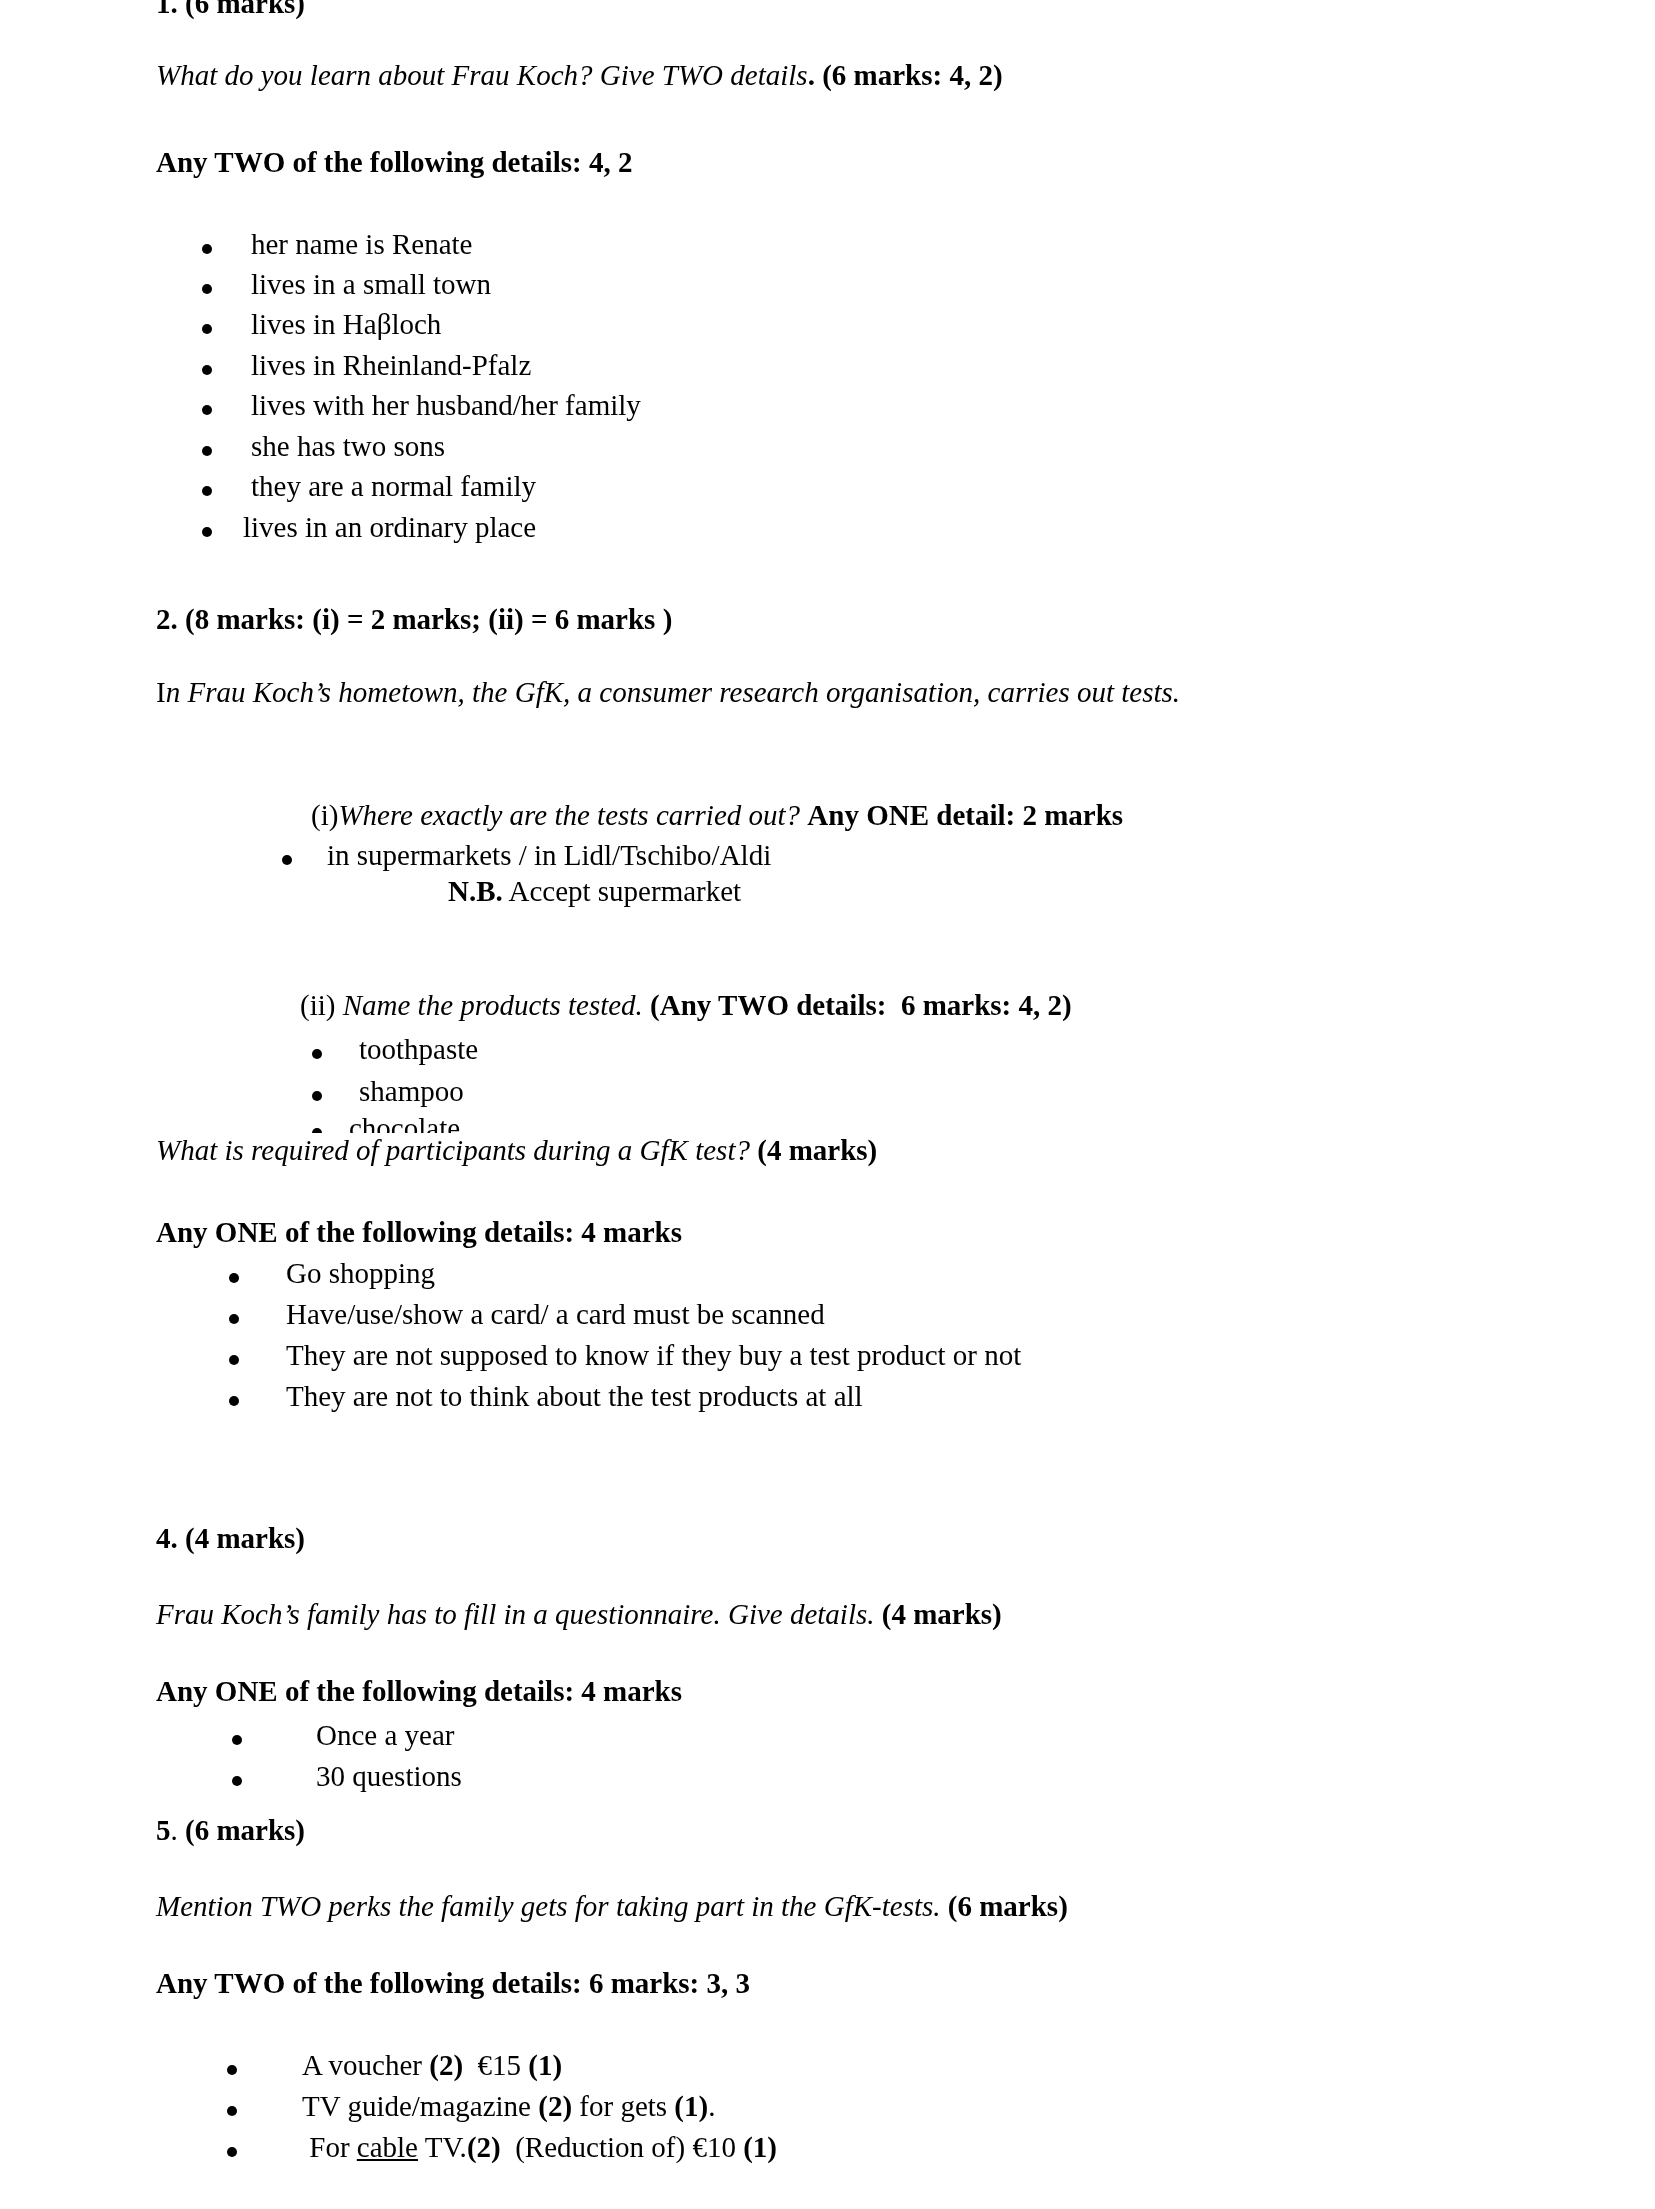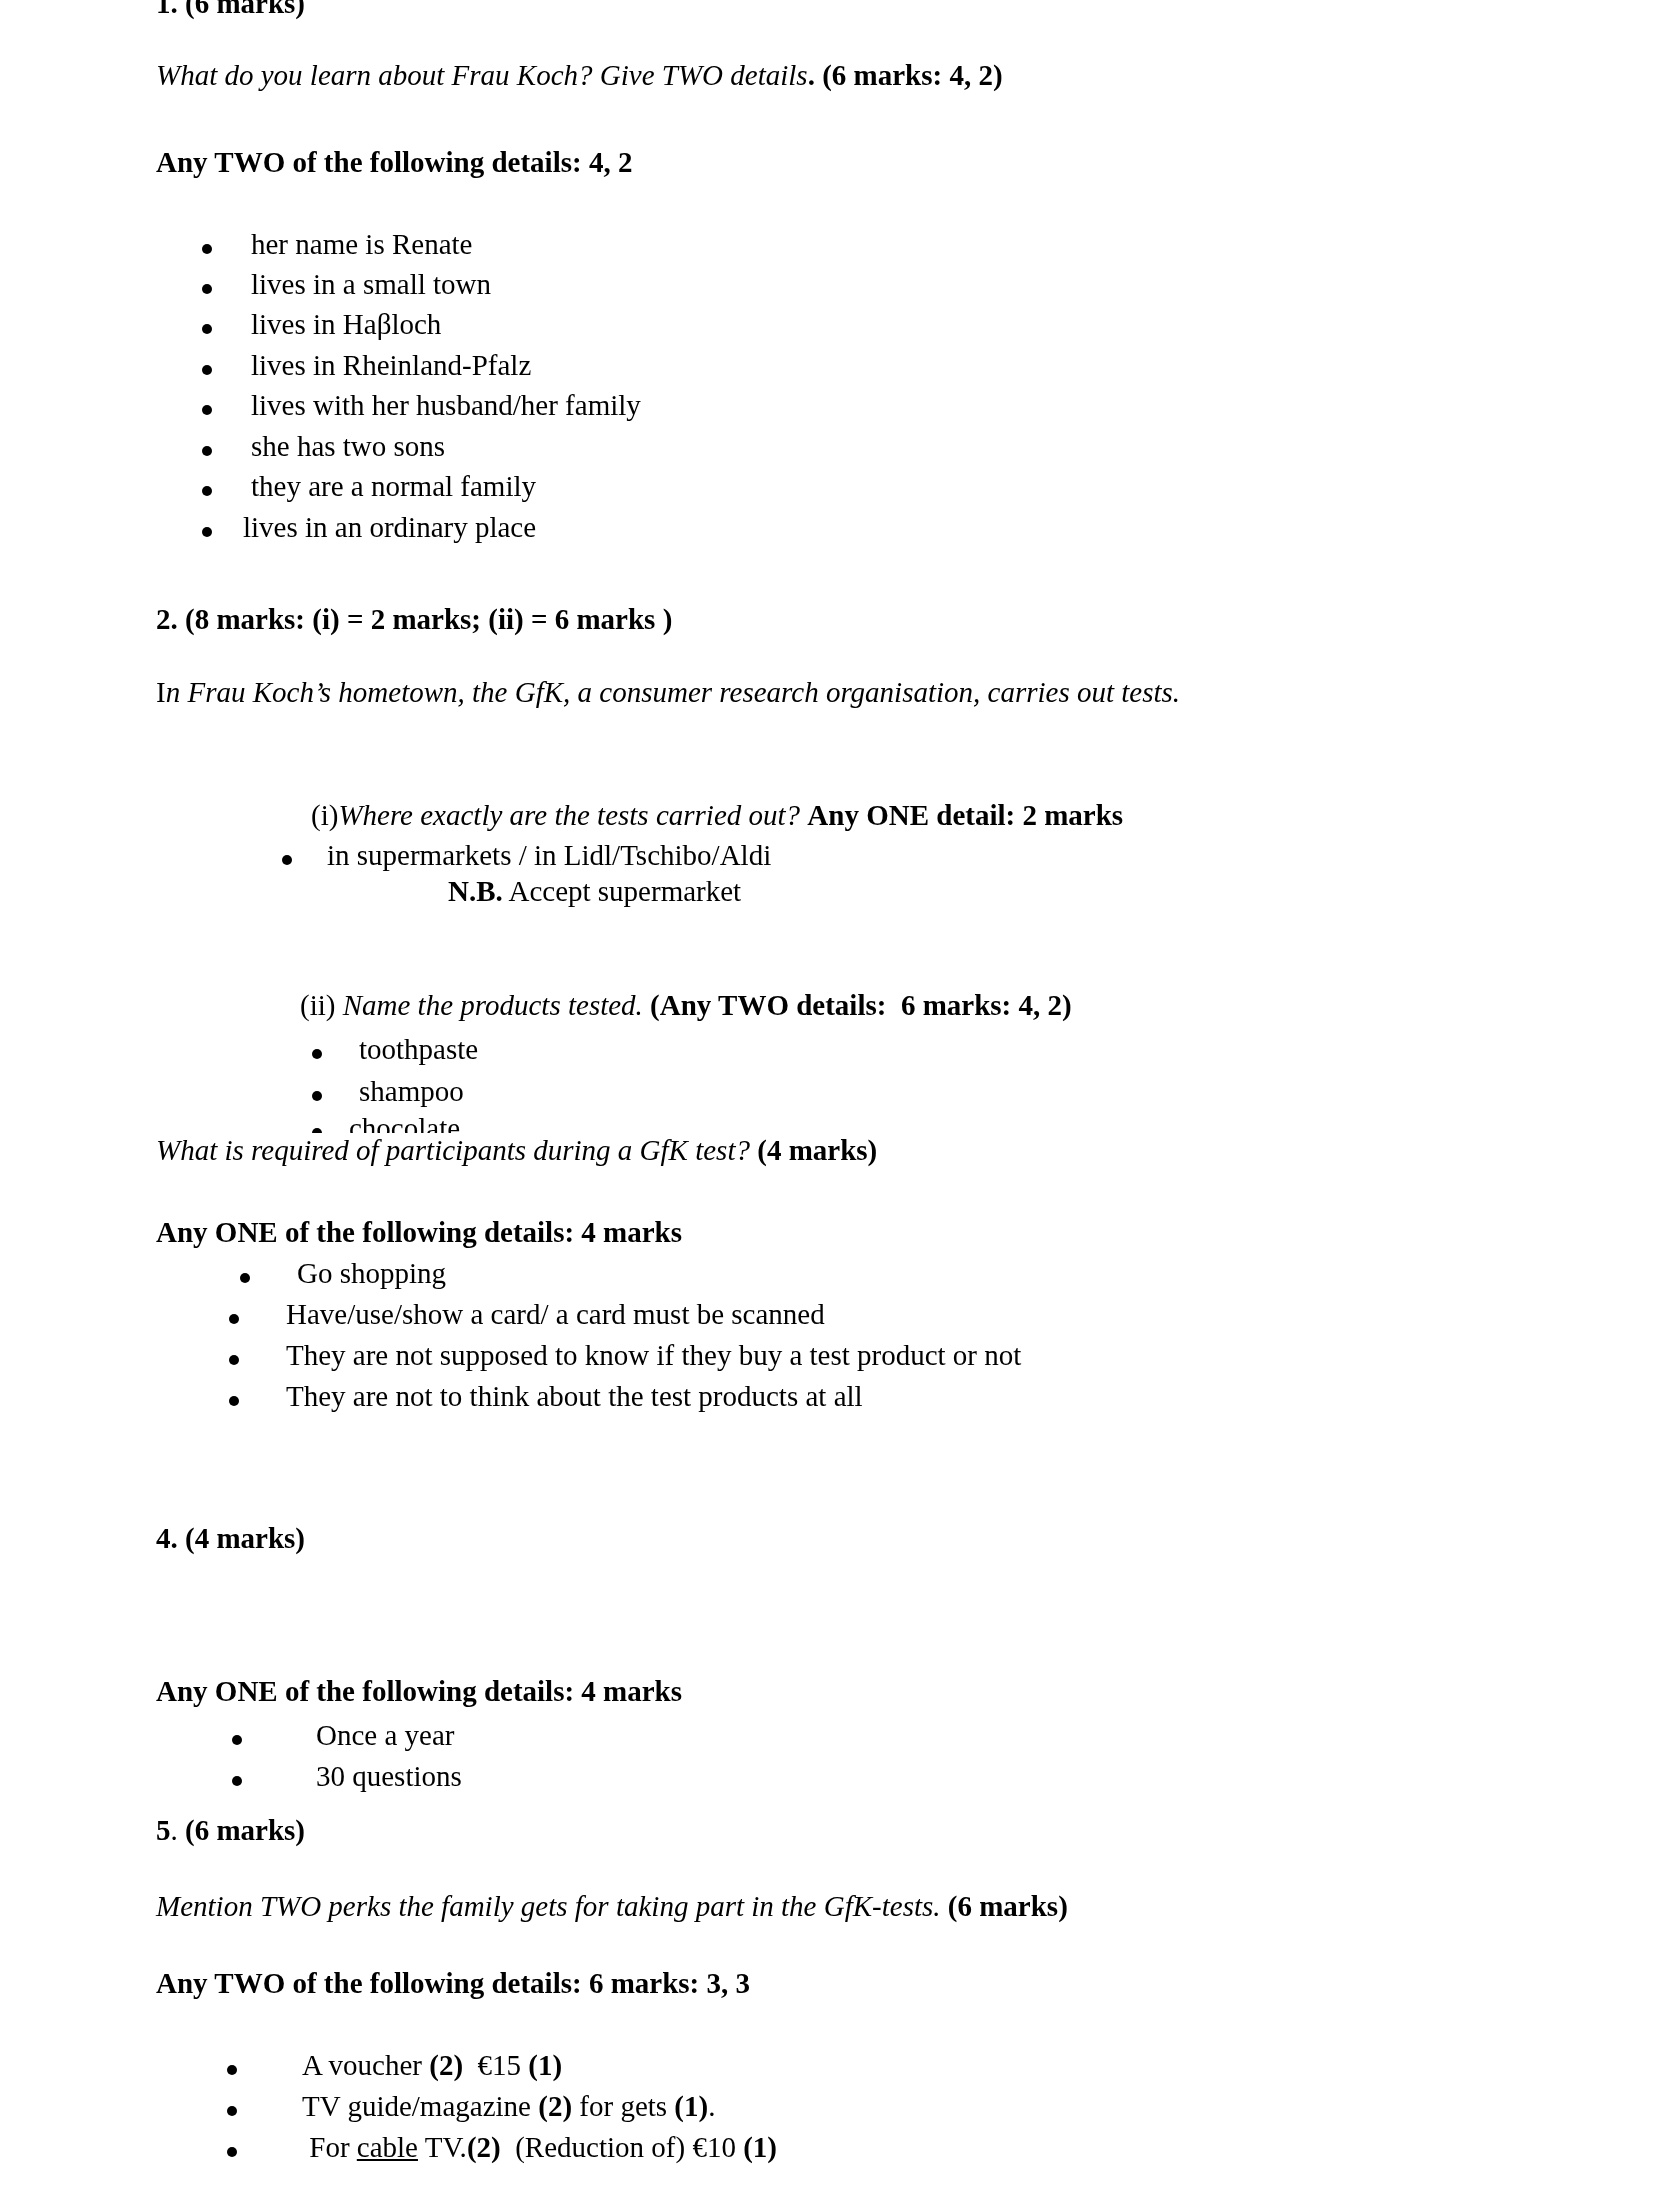--- a/index.html
+++ b/index.html
@@ -70,27 +70,28 @@
   <div class="line" style="left:312px;top:1077px"><span class="dot"></span><span style="margin-left:37px">shampoo</span></div>
 
   <div class="clipwrap" style="left:312px;top:1114px;width:455px;height:19px">
     <div class="line" style="left:0px"><span class="dot"></span><span style="margin-left:27px">chocolate</span></div>
   </div>
 
   <div class="line" style="left:156px;top:1136px"><span class="it">What is required of participants during a GfK test? </span><span class="b">(4 marks)</span></div>
 
   <div class="line b" style="left:156px;top:1218px">Any ONE of the following details: 4 marks</div>
 
-  <div class="line" style="left:240px;top:1259px"><span class="dot"></span><span style="margin-left:47px">Go shopping</span></div>
+  <div class="line" style="left:229px;top:1259px"><span class="dot"></span><span style="margin-left:47px">Go shopping</span></div>
   <div class="line" style="left:229px;top:1300px"><span class="dot"></span><span style="margin-left:47px">Have/use/show a card/ a card must be scanned</span></div>
   <div class="line" style="left:229px;top:1341px"><span class="dot"></span><span style="margin-left:47px">They are not supposed to know if they buy a test product or not</span></div>
   <div class="line" style="left:229px;top:1382px"><span class="dot"></span><span style="margin-left:47px">They are not to think about the test products at all</span></div>
 
   <div class="line b" style="left:156px;top:1524px">4. (4 marks)</div>
 
+  <div class="line" style="left:156px;top:1600px"><span class="it">Frau Koch’s family has to fill in a questionnaire. Give details. </span><span class="b">(4 marks)</span></div>
 
   <div class="line b" style="left:156px;top:1677px">Any ONE of the following details: 4 marks</div>
 
   <div class="line" style="left:232px;top:1721px"><span class="dot"></span><span style="margin-left:74px">Once a year</span></div>
   <div class="line" style="left:232px;top:1762px"><span class="dot"></span><span style="margin-left:74px">30 questions</span></div>
 
   <div class="line" style="left:156px;top:1816px"><span class="b">5</span><span>. </span><span class="b">(6 marks)</span></div>
 
   <div class="line" style="left:156px;top:1892px"><span class="it">Mention TWO perks the family gets for taking part in the GfK-tests. </span><span class="b">(6 marks)</span></div>
 

